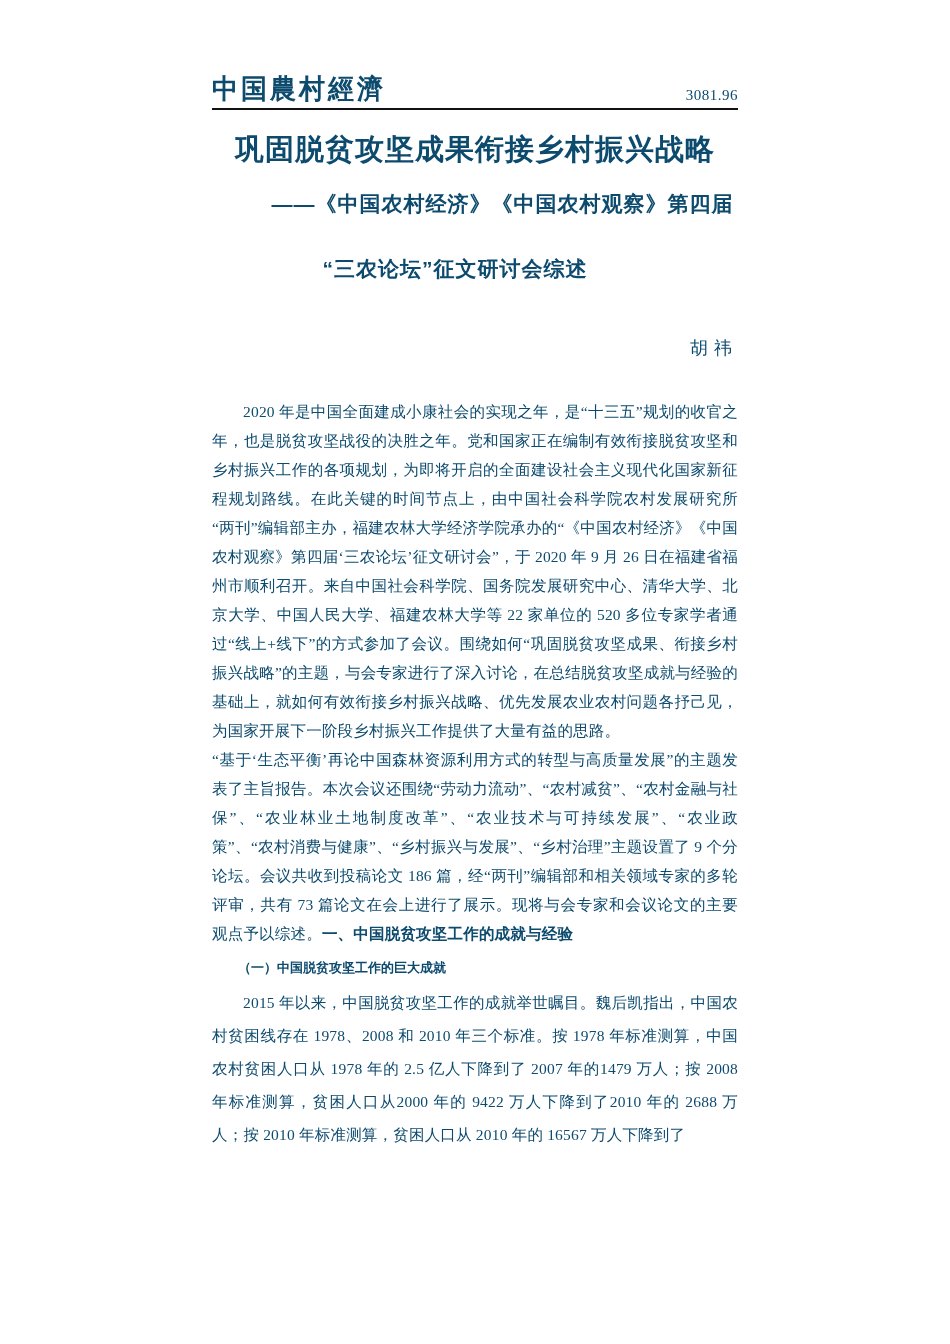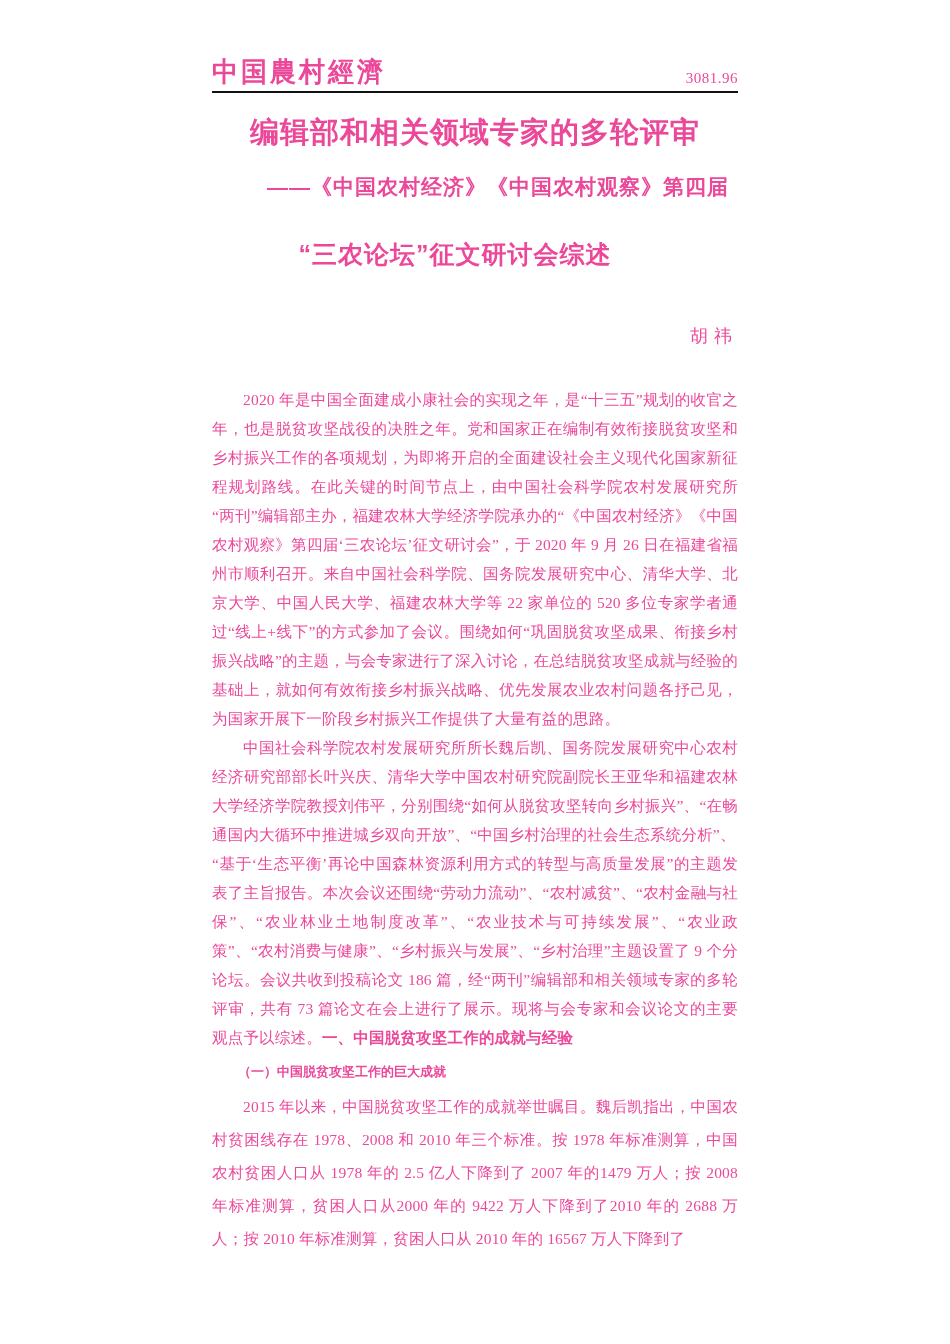--- a/index.html
+++ b/index.html
@@ -6,23 +6,23 @@
     margin: 0;
     padding: 0;
     background: #ffffff;
   }
   .page {
     position: relative;
     width: 796px;
     height: 1344px;
     margin: 0 auto;
     background: #ffffff;
-    color: #ec4899;
+    color: #0c4a6e;
     box-sizing: border-box;
-    padding: 59px 135px 0 135px;
+    padding: 76px 135px 0 135px;
     font-family: "Liberation Serif", serif;
     overflow: hidden;
   }
   
   .journal-header {
     display: flex;
     justify-content: space-between;
     align-items: flex-end;
     margin-bottom: 2px;
   }
@@ -50,34 +50,34 @@
     margin: 22px 0 0 0;
     text-align: center;
     font-family: "Liberation Sans", sans-serif;
     font-weight: bold;
     font-size: 29px;
     letter-spacing: 1px;
     line-height: 1.2;
   }
   .article-subtitle-1 {
     margin-top: 24px;
-    text-align: left;
+    text-align: center;
     padding-left: 55px;
     font-family: "Liberation Sans", sans-serif;
     font-weight: bold;
     font-size: 21px;
     letter-spacing: 1px;
   }
   .article-subtitle-2 {
     margin-top: 37px;
     text-align: center;
     padding-right: 40px;
     font-family: "Liberation Sans", sans-serif;
     font-weight: bold;
-    font-size: 25px;
+    font-size: 21px;
     letter-spacing: 1px;
   }
   .author-name {
     margin-top: 53px;
     text-align: right;
     font-size: 18px;
     letter-spacing: 6px;
   }
   
   .body-text {
@@ -113,33 +113,32 @@
 <body>
 
 <div class="page">
 
   <div class="journal-header">
     <span class="journal-logo">中国農村經濟</span>
     <span class="issue-number">3081.96</span>
   </div>
   <hr class="header-rule">
 
-  <h1 class="article-title">编辑部和相关领域专家的多轮评审</h1>
+  <h1 class="article-title">巩固脱贫攻坚成果衔接乡村振兴战略</h1>
 
   <div class="article-subtitle-1">——《中国农村经济》《中国农村观察》第四届</div>
 
   <div class="article-subtitle-2">“三农论坛”征文研讨会综述</div>
 
   <div class="author-name">胡祎</div>
 
   <div class="body-text">
 
     <p class="para indent">2020 年是中国全面建成小康社会的实现之年，是“十三五”规划的收官之年，也是脱贫攻坚战役的决胜之年。党和国家正在编制有效衔接脱贫攻坚和乡村振兴工作的各项规划，为即将开启的全面建设社会主义现代化国家新征程规划路线。在此关键的时间节点上，由中国社会科学院农村发展研究所 “两刊”编辑部主办，福建农林大学经济学院承办的“《中国农村经济》《中国农村观察》第四届‘三农论坛’征文研讨会”，于 2020 年 9 月 26 日在福建省福州市顺利召开。来自中国社会科学院、国务院发展研究中心、清华大学、北京大学、中国人民大学、福建农林大学等 22 家单位的 520 多位专家学者通过“线上+线下”的方式参加了会议。围绕如何“巩固脱贫攻坚成果、衔接乡村振兴战略”的主题，与会专家进行了深入讨论，在总结脱贫攻坚成就与经验的基础上，就如何有效衔接乡村振兴战略、优先发展农业农村问题各抒己见，为国家开展下一阶段乡村振兴工作提供了大量有益的思路。</p>
 
-    <p class="para indent">中国社会科学院农村发展研究所所长魏后凯、国务院发展研究中心农村经济研究部部长叶兴庆、清华大学中国农村研究院副院长王亚华和福建农林大学经济学院教授刘伟平，分别围绕“如何从脱贫攻坚转向乡村振兴”、“在畅通国内大循环中推进城乡双向开放”、“中国乡村治理的社会生态系统分析”、</p>
 
     <p class="para"><span>“基于‘生态平衡’再论中国森林资源利用方式的转型与高质量发展”的主题发表了主旨报告。本次会议还围绕“劳动力流动”、“农村减贫”、“农村金融与社保”、“农业林业土地制度改革”、“农业技术与可持续发展”、“农业政策”、“农村消费与健康”、“乡村振兴与发展”、“乡村治理”主题设置了 9 个分论坛。会议共收到投稿论文 186 篇，经“两刊”编辑部和相关领域专家的多轮评审，共有 73 篇论文在会上进行了展示。现将与会专家和会议论文的主要观点予以综述。</span><span class="inline-heading">一、中国脱贫攻坚工作的成就与经验</span></p>
 
     <p class="sub-heading">（一）中国脱贫攻坚工作的巨大成就</p>
 
     <p class="para indent loose">2015 年以来，中国脱贫攻坚工作的成就举世瞩目。魏后凯指出，中国农村贫困线存在 1978、2008 和 2010 年三个标准。按 1978 年标准测算，中国农村贫困人口从 1978 年的 2.5 亿人下降到了 2007 年的1479 万人；按 2008 年标准测算，贫困人口从2000 年的 9422 万人下降到了2010 年的 2688 万人；按 2010 年标准测算，贫困人口从 2010 年的 16567 万人下降到了</p>
 
   </div>
 
 </div>

